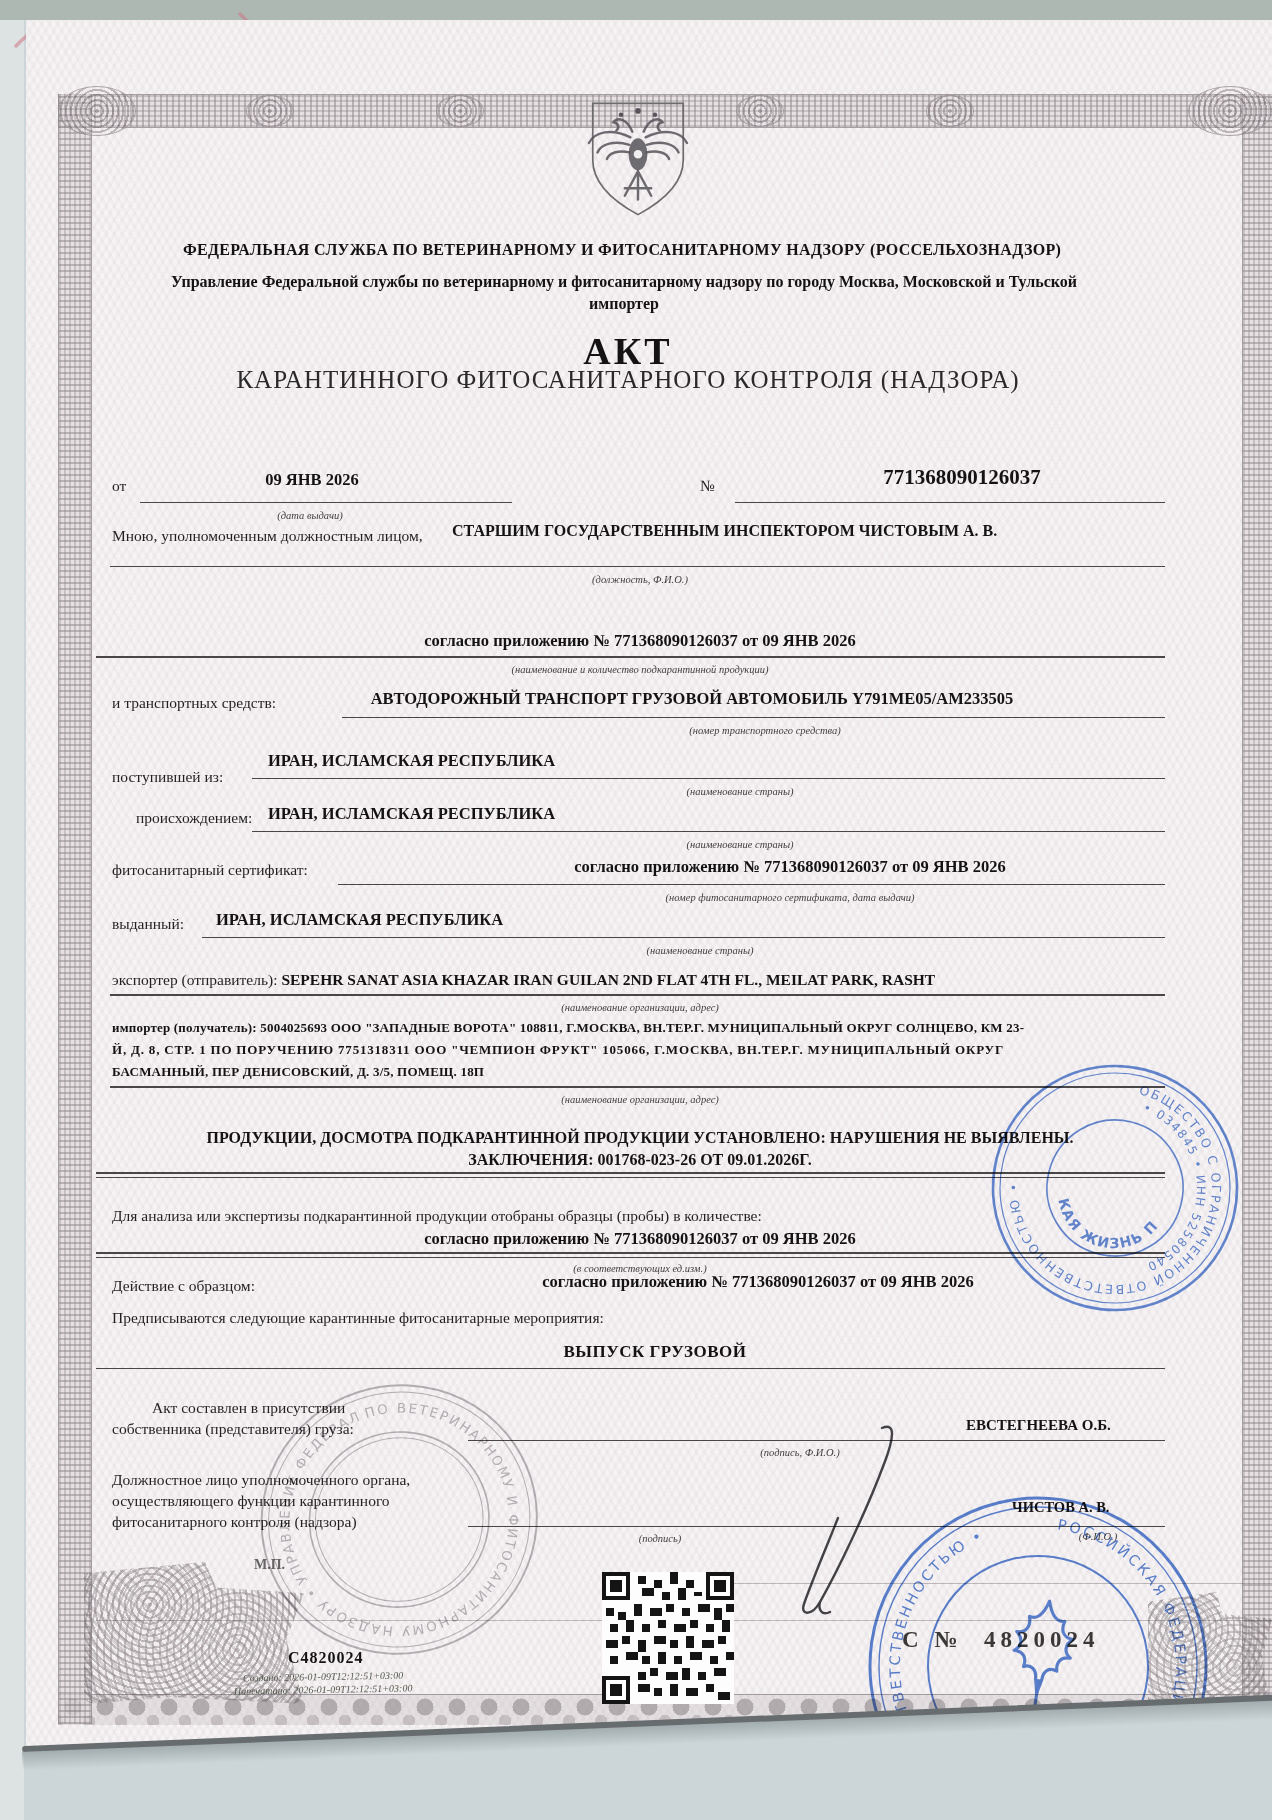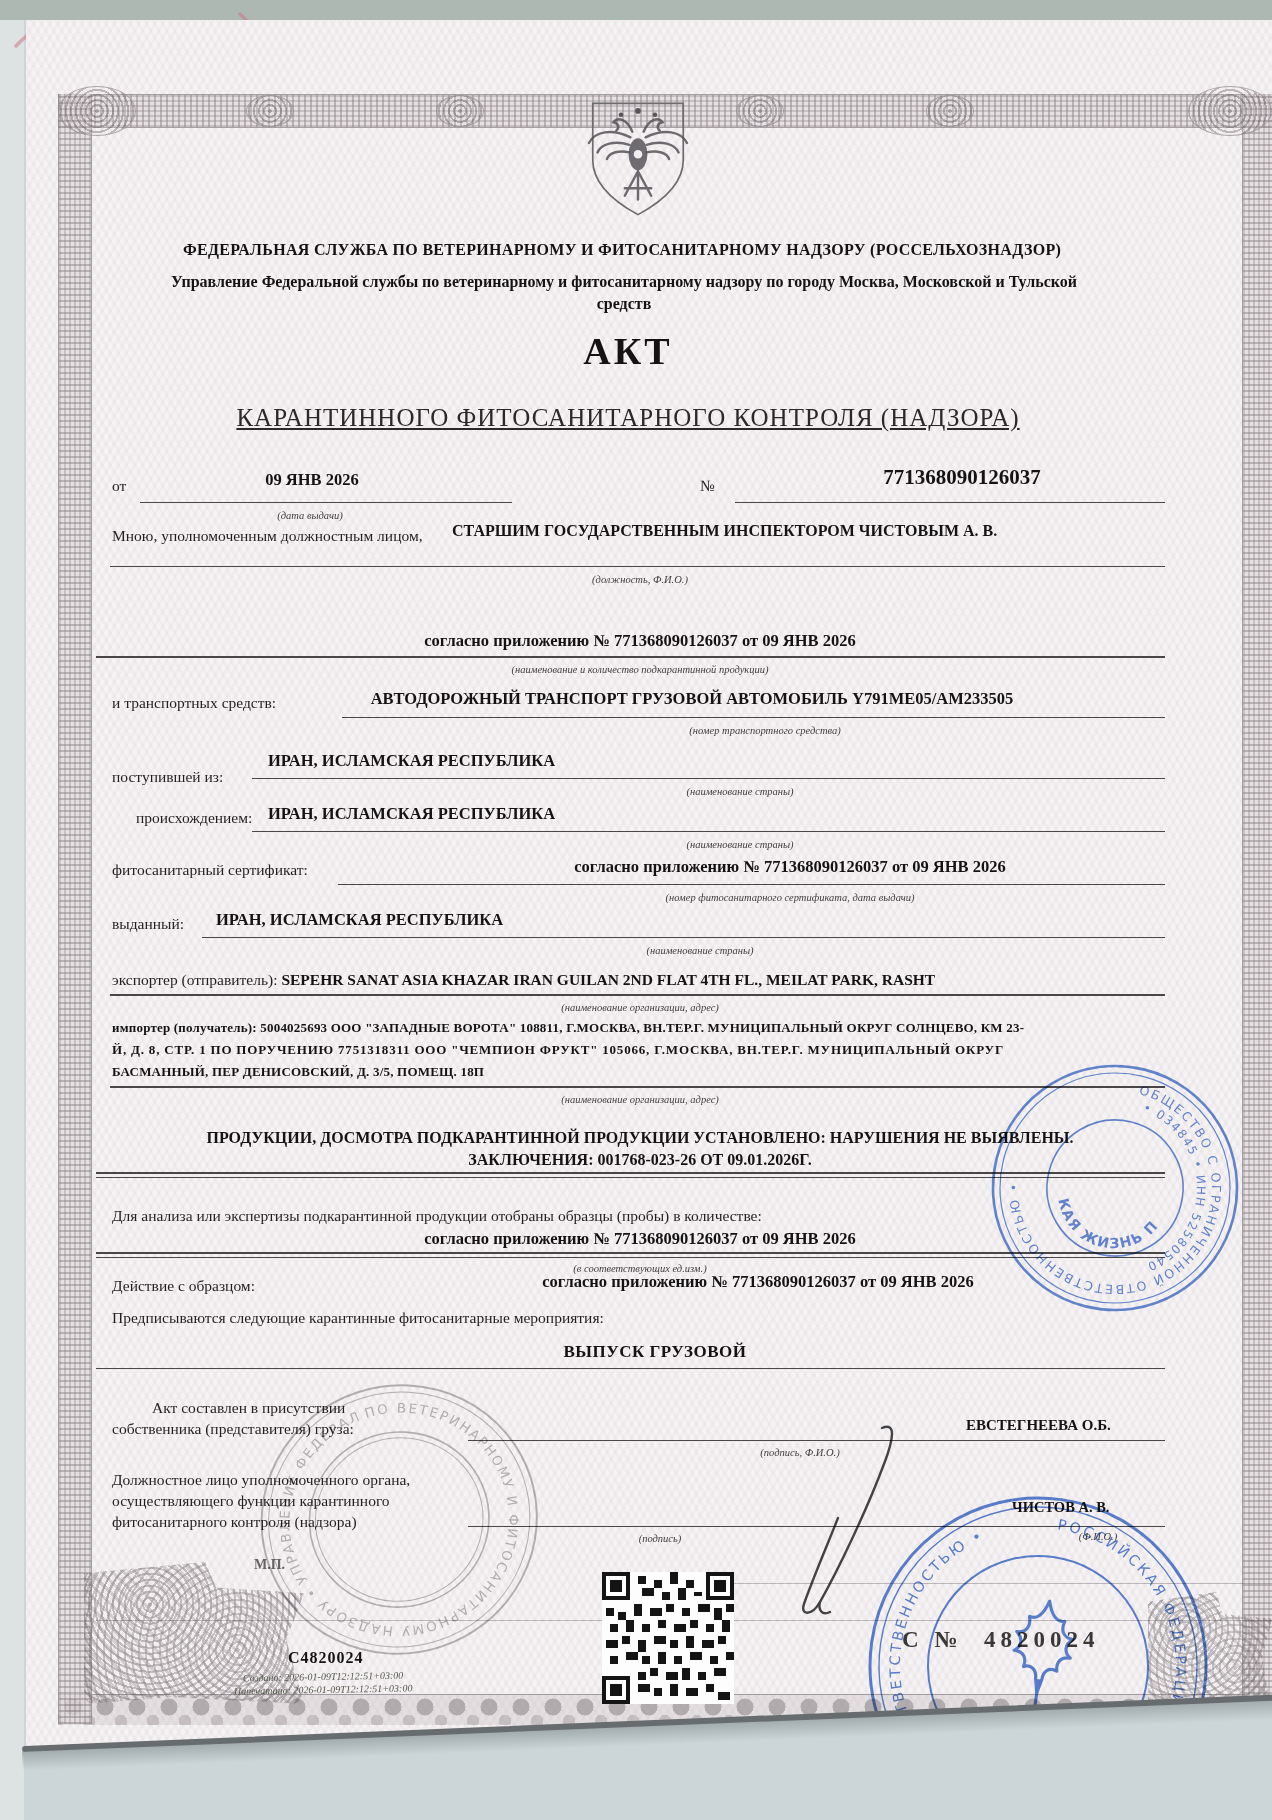--- a/index.html
+++ b/index.html
@@ -105,23 +105,23 @@
       </g>
       <ellipse cx="70" cy="58" rx="10" ry="17" fill="#57545a" opacity=".85"></ellipse>
       <circle cx="70" cy="12" r="3" fill="#57545a"></circle>
           <circle cx="52" cy="16" r="2.4" fill="#57545a"></circle>
           <circle cx="88" cy="16" r="2.4" fill="#57545a"></circle>
       <circle cx="70" cy="58" r="4.5" fill="#f2eff0"></circle>
     </svg>
 
     <div class="t c b" style="left:622px;top:240px;font-size:16px;letter-spacing:.3px;">ФЕДЕРАЛЬНАЯ СЛУЖБА ПО ВЕТЕРИНАРНОМУ И ФИТОСАНИТАРНОМУ НАДЗОРУ (РОССЕЛЬХОЗНАДЗОР)</div>
     <div class="t c b" style="left:624px;top:272px;font-size:16px;">Управление Федеральной службы по ветеринарному и фитосанитарному надзору по городу Москва, Московской и Тульской</div>
-    <div class="t c b" style="left:624px;top:294px;font-size:16px;">средств</div>
+    <div class="t c b" style="left:624px;top:294px;font-size:16px;">импортер</div>
     <div class="t c b" style="left:628px;top:328px;font-size:38px;letter-spacing:3px;">АКТ</div>
-    <div class="t c" style="left:628px;top:402px;font-size:25px;letter-spacing:1px;color:#2a2829;text-decoration:underline;">КАРАНТИННОГО ФИТОСАНИТАРНОГО КОНТРОЛЯ (НАДЗОРА)</div>
+    <div class="t c" style="left:628px;top:364px;font-size:25px;letter-spacing:1px;color:#2a2829;">КАРАНТИННОГО ФИТОСАНИТАРНОГО КОНТРОЛЯ (НАДЗОРА)</div>
 
     <div class="t" style="left:112px;top:476px;">от</div>
     <div class="t c b" style="left:312px;top:470px;font-size:16.5px;">09 ЯНВ 2026</div>
     <div class="fline" style="left:140px;top:502px;width:372px;"></div>
     <div class="cap" style="left:310px;top:510px;">(дата выдачи)</div>
     <div class="t" style="left:700px;top:476px;">№</div>
     <div class="t c b" style="left:962px;top:464px;font-size:21px;">771368090126037</div>
     <div class="fline" style="left:735px;top:502px;width:430px;"></div>
 
     <div class="t" style="left:112px;top:526px;">Мною, уполномоченным должностным лицом,</div>

